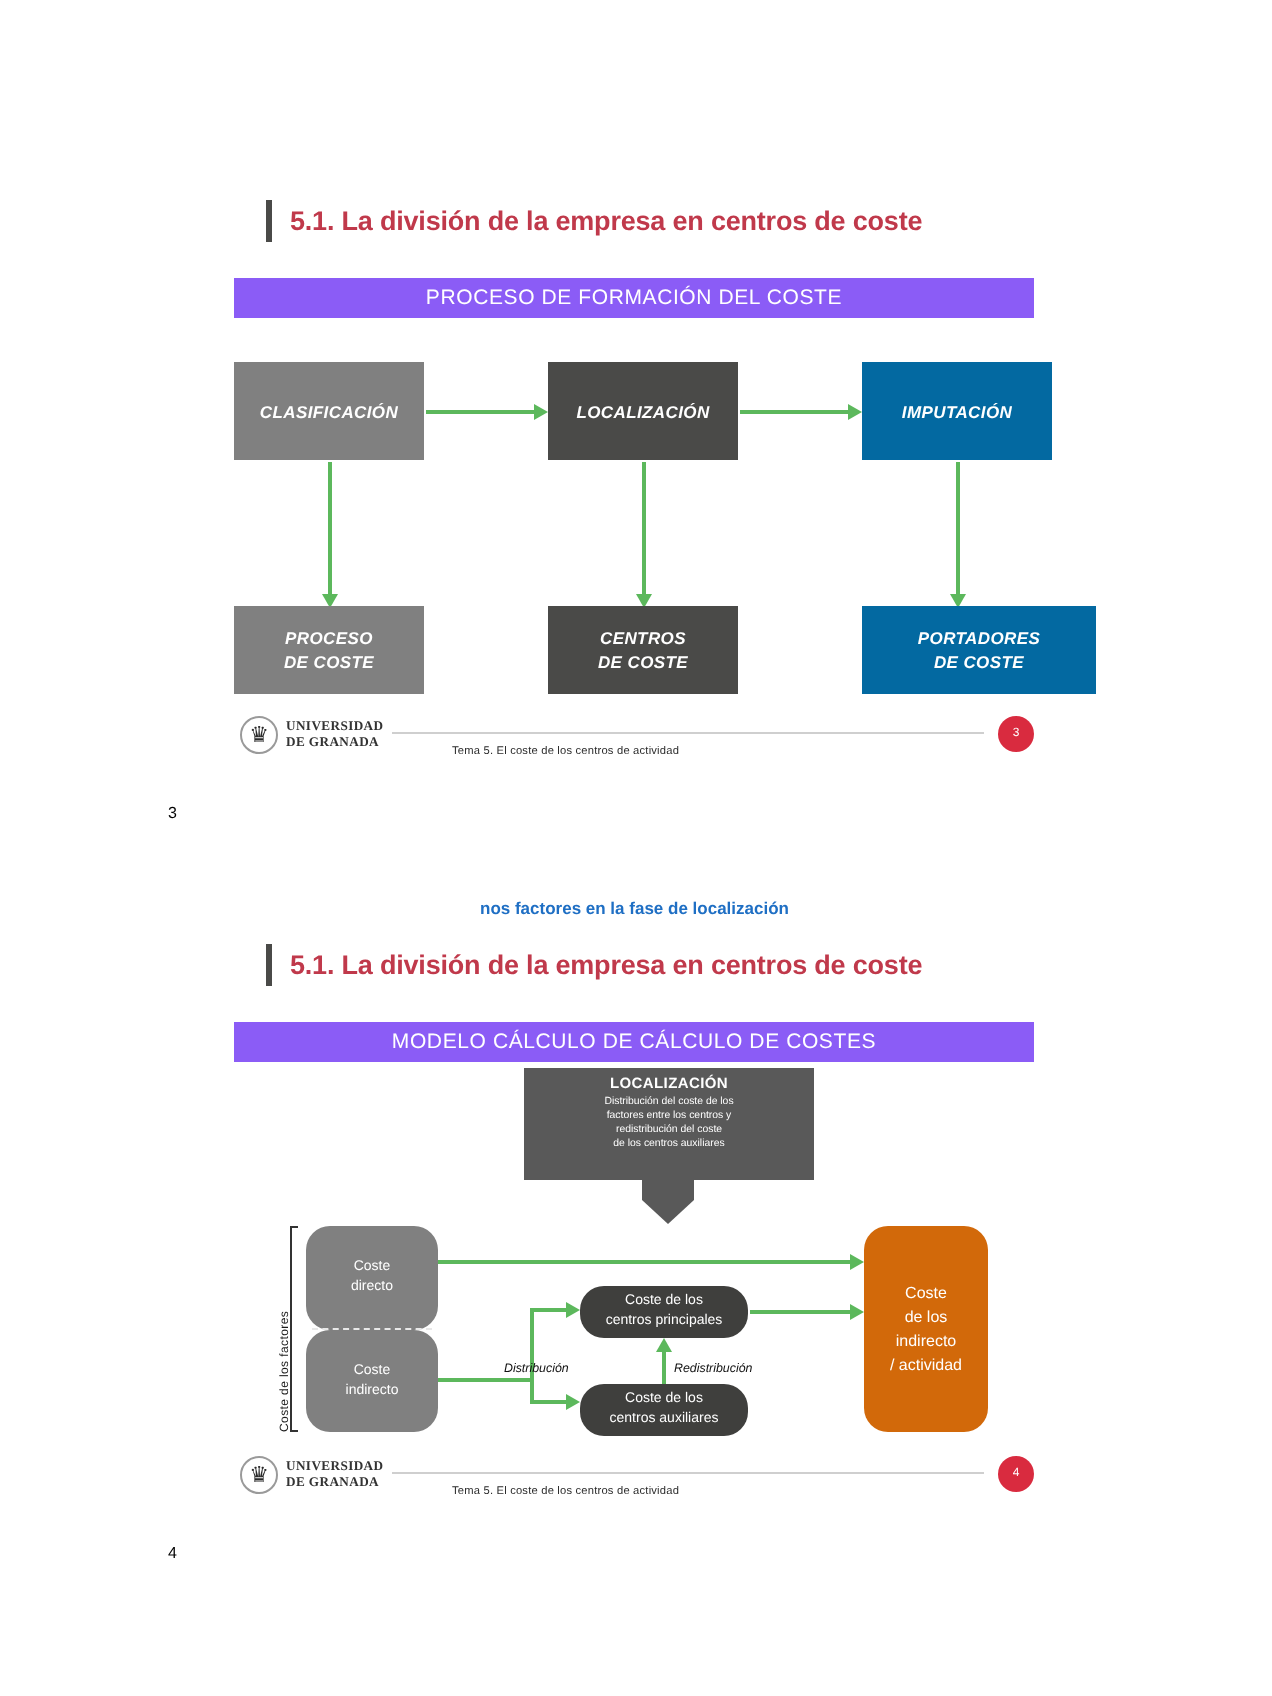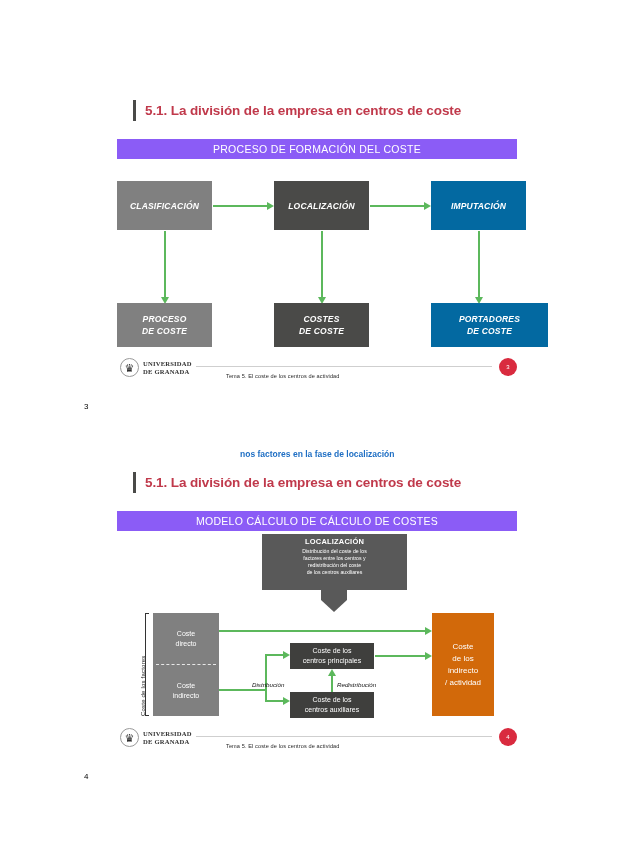--- a/index.html
+++ b/index.html
@@ -211,20 +211,21 @@
   .sbox {
     position: absolute;
     display: flex;
     align-items: center;
     justify-content: center;
     text-align: center;
     color: #ffffff;
     font-size: 7px;
     line-height: 10px;
     box-sizing: border-box;
+    border-radius: 12px;
   }
   .sbox.gray   { background: #808080; }
   .sbox.dark   { background: #3F3F3D; }
   .sbox.orange { background: #D2690A; font-size: 8px; line-height: 12px; }
 
   .dashed-sep {
     position: absolute;
     border-top: 1.4px dashed #e8e8e8;
   }
 
@@ -277,21 +278,21 @@
   <div class="arrow-v" style="left:478px; top:231px; height:66px;"></div>
 
   <div class="fbox gray" style="left:117px; top:303px; width:95px; height:44px;">
     <div>
       <div>PROCESO</div>
       <div>DE COSTE</div>
     </div>
   </div>
   <div class="fbox dark" style="left:274px; top:303px; width:95px; height:44px;">
     <div>
-      <div>COSTES</div>
+      <div>CENTROS</div>
       <div>DE COSTE</div>
     </div>
   </div>
   <div class="fbox orange" style="left:431px; top:303px; width:117px; height:44px;">
     <div>
       <div>PORTADORES</div>
       <div>DE COSTE</div>
     </div>
   </div>
 

